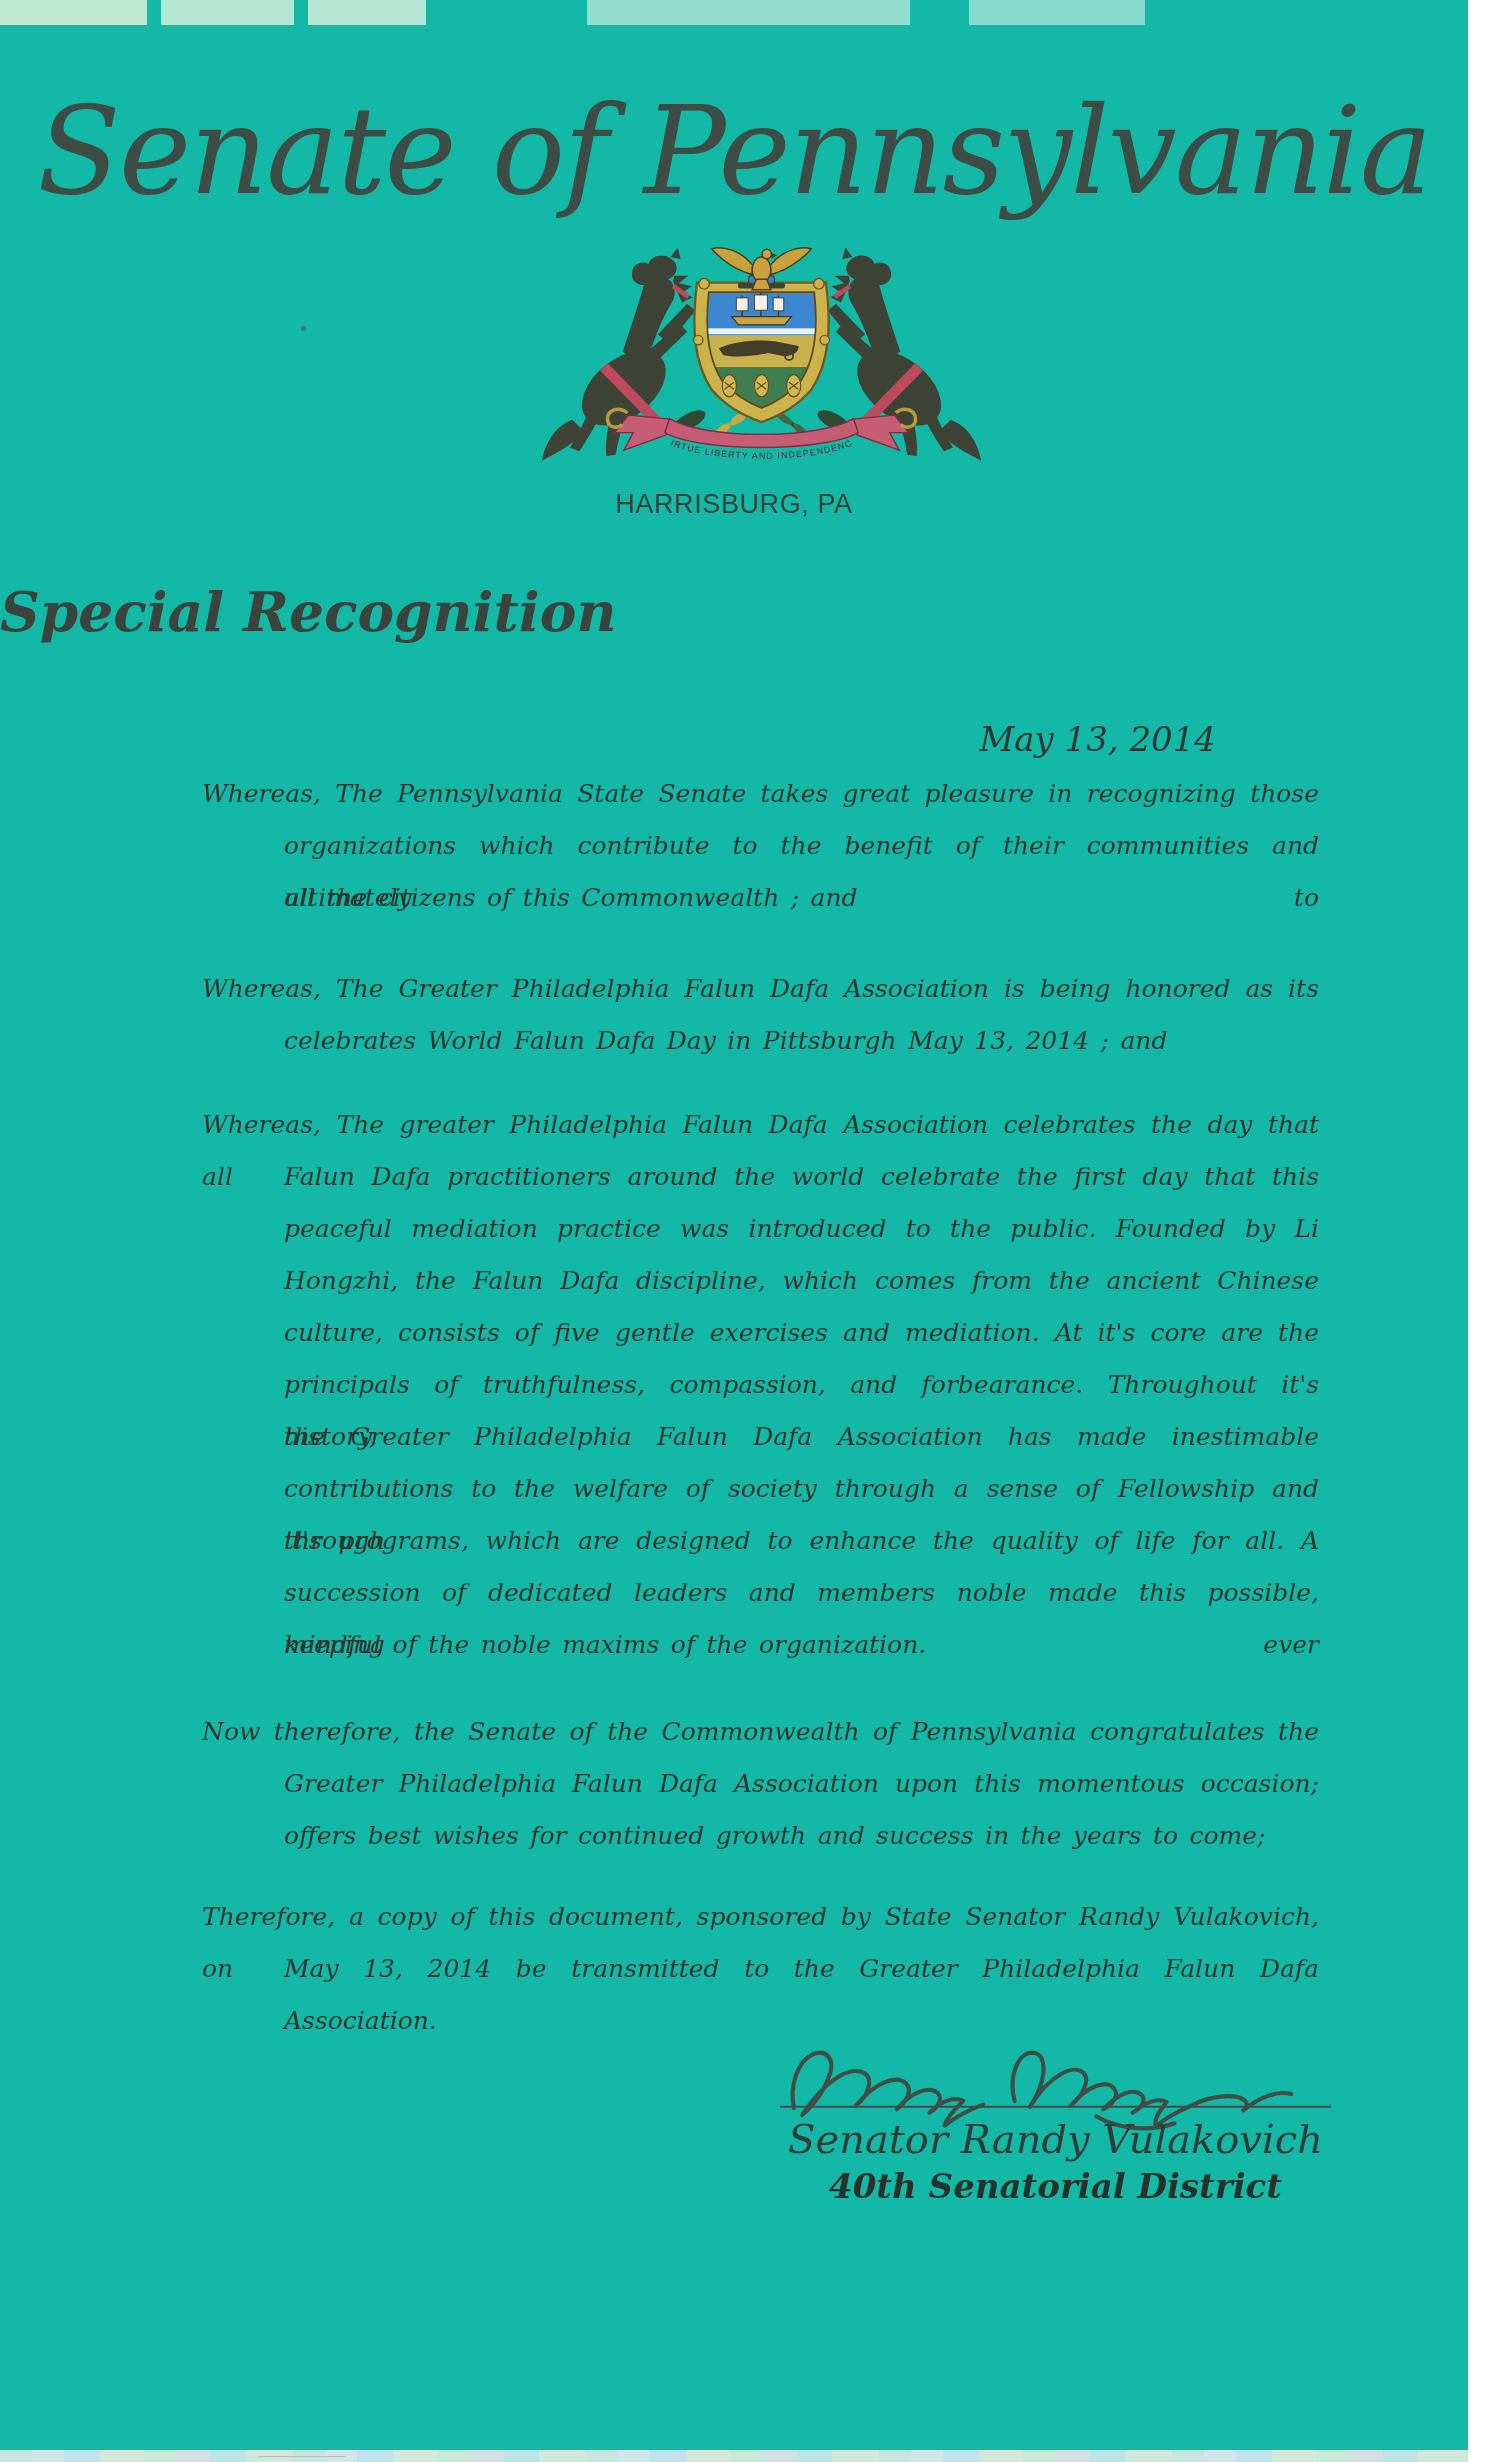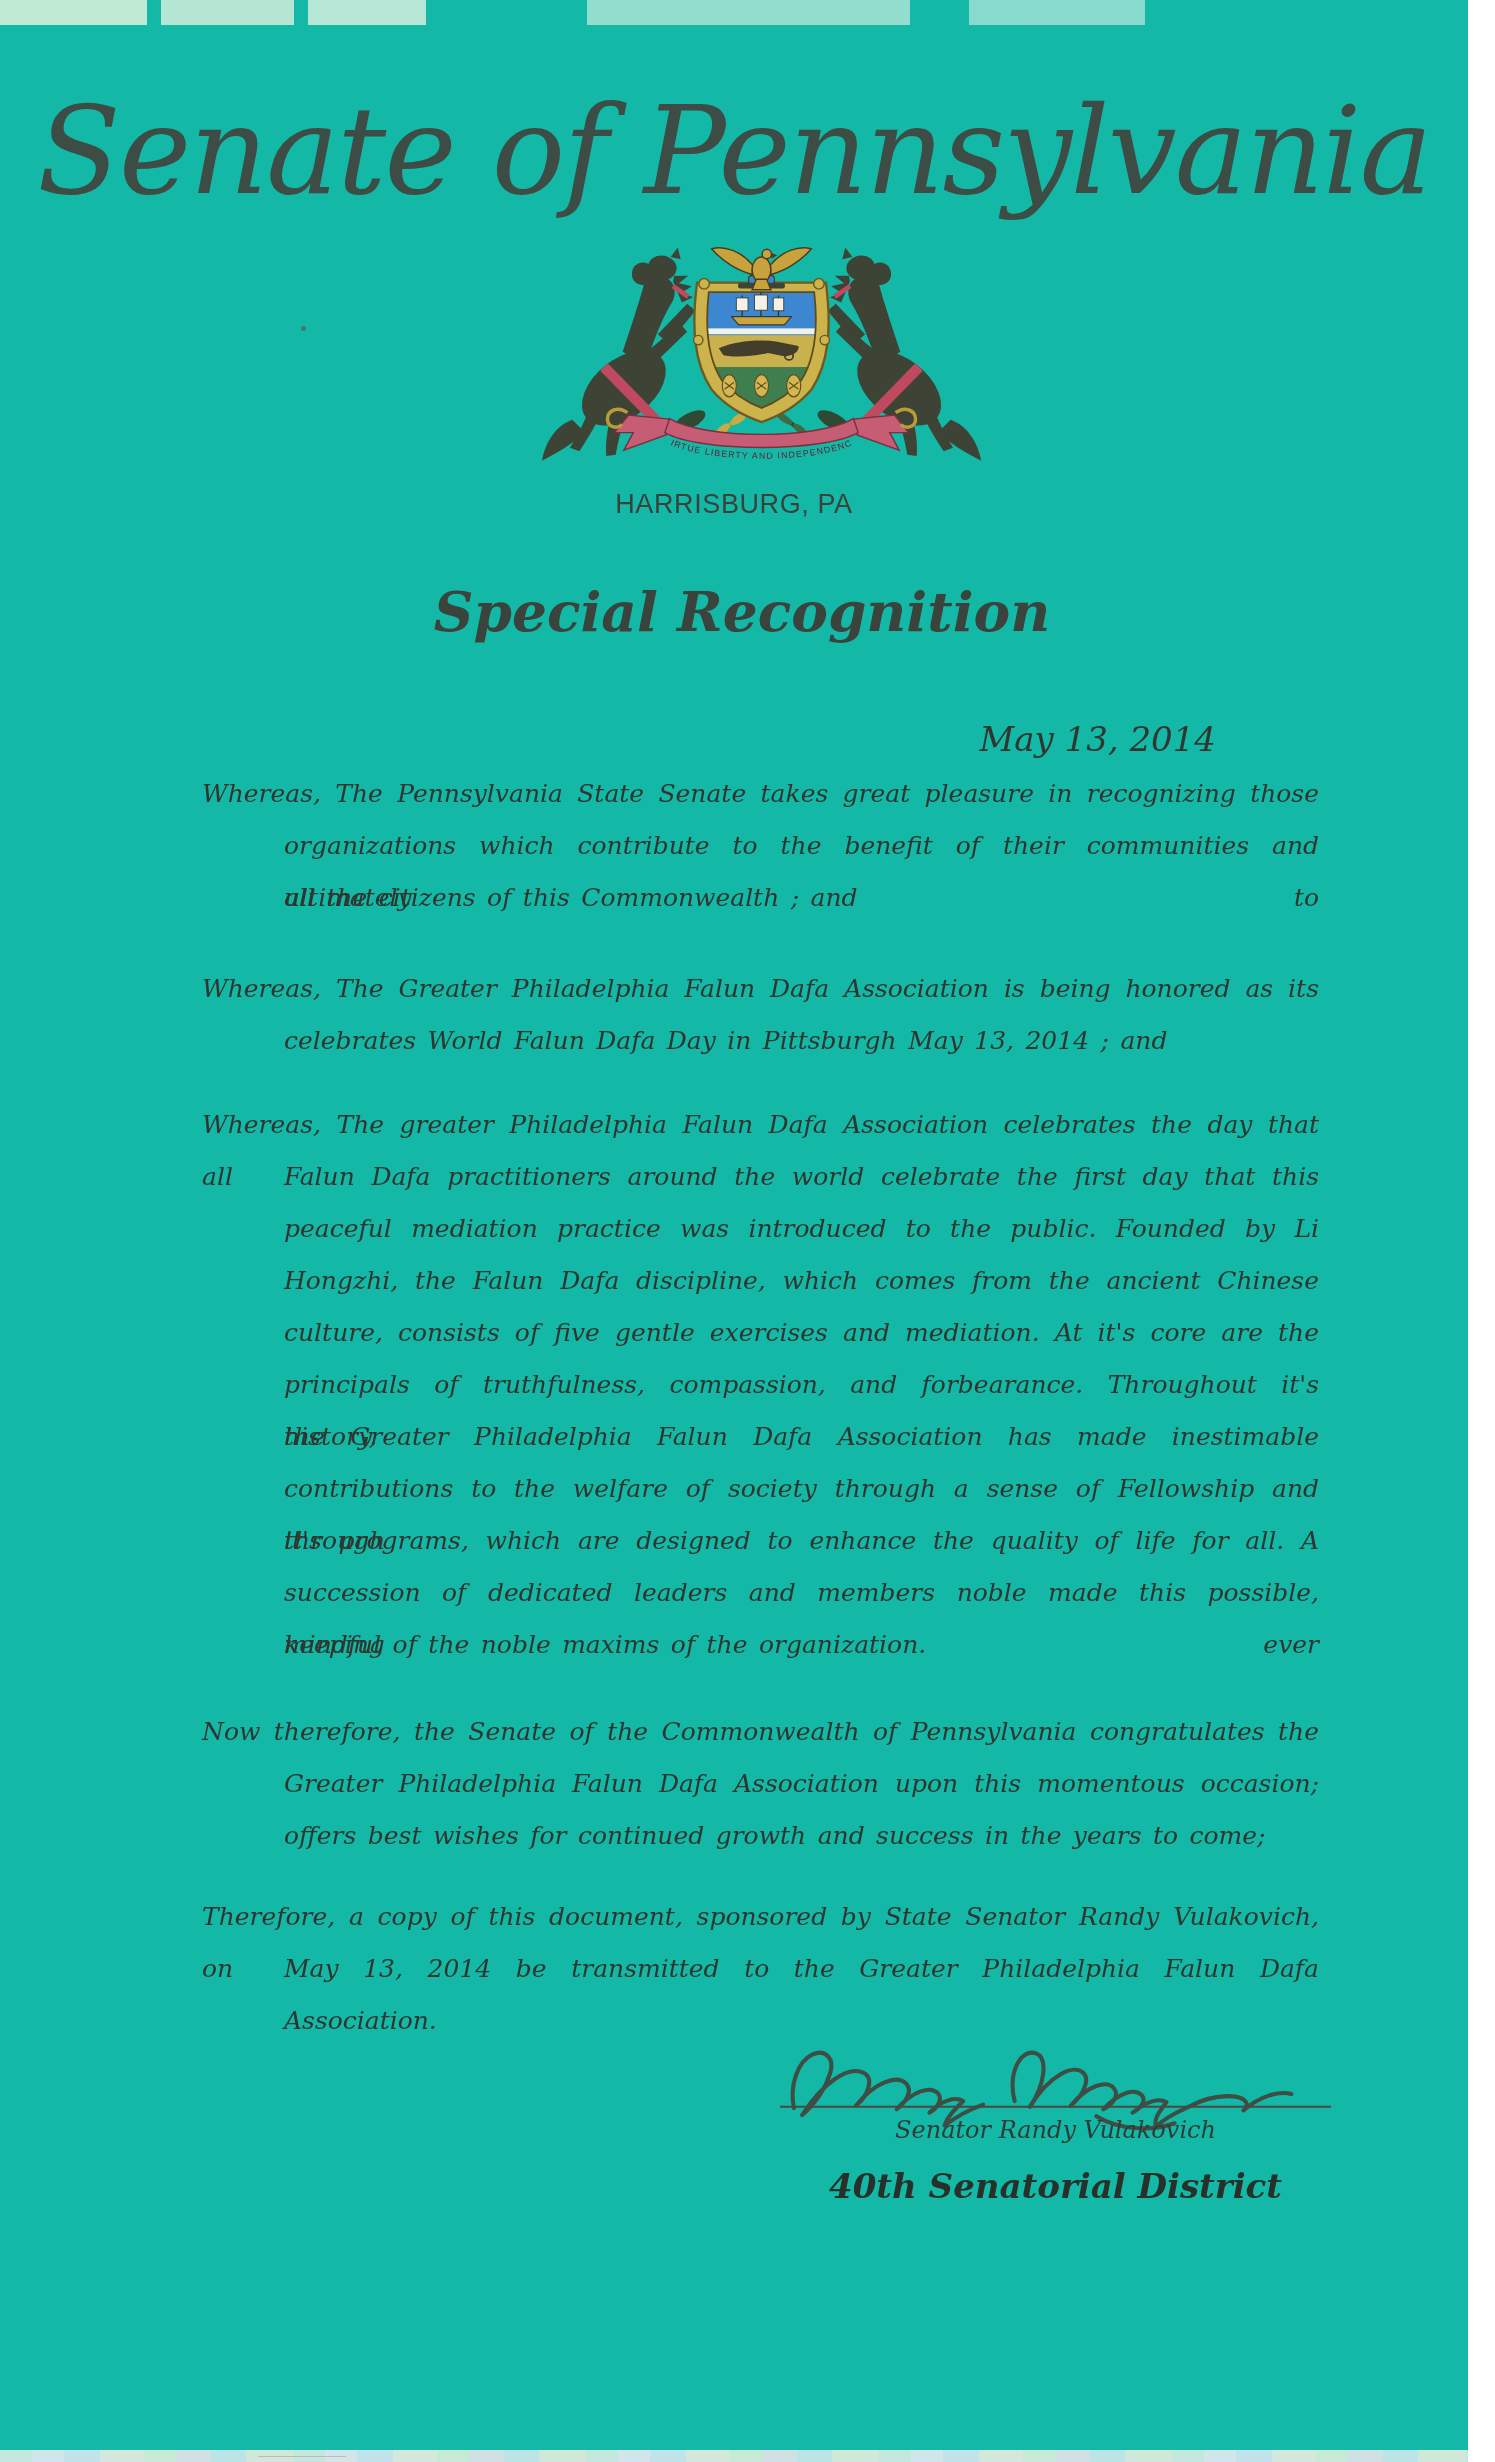--- a/index.html
+++ b/index.html
@@ -22,37 +22,37 @@
   .scan-dot{position:absolute;left:301px;top:326px;width:5.3px;height:5.3px;border-radius:50%;
     background:#5a5f58;opacity:.75;}
   
   .header-title{position:absolute;top:75px;left:0;width:100%;margin:0;text-align:center;
     font-style:italic;font-weight:normal;font-size:122px;line-height:1.25;
     color:#3d4c44;letter-spacing:-1.8px;}
   .crest{position:absolute;left:536px;top:246px;width:451px;height:235px;}
   .location{position:absolute;top:489px;left:0;width:100%;text-align:center;
     font-family:"Liberation Sans", sans-serif;font-weight:normal;font-size:27px;
     letter-spacing:0.6px;color:#3a423c;}
-  .doc-title{position:absolute;top:579px;left:8px;width:100%;text-align:center;
+  .doc-title{position:absolute;top:579px;left:0;width:100%;
     font-style:italic;font-weight:bold;font-size:55px;color:#3a433c;}
   .date-line{position:absolute;top:719px;right:252px;
     font-style:italic;font-size:34px;color:#303731;text-align:center;}
   
   .doc-body{position:absolute;left:202px;top:768px;width:1117px;color:#2f3630;}
   .para{margin:0;}
   .para .line{font-style:italic;font-size:25px;line-height:52px;height:52px;
     text-align:justify;word-spacing:3.5px;white-space:normal;overflow:visible;}
   .para .line.jl{text-align-last:justify;}
   .para .line.indent{padding-left:82px;}
   .para-1{margin-bottom:39px;} .para-2{margin-bottom:32px;}
   .para-3{margin-bottom:35px;} .para-4{margin-bottom:29px;}
   
   .sig-scrawl{position:absolute;left:768px;top:2031px;width:575px;height:108px;}
   .sig-name{position:absolute;left:768px;top:2116px;width:575px;text-align:center;
-    font-style:italic;font-size:24px;color:#2f3d37;}
+    font-style:italic;font-size:40px;color:#2f3d37;}
   .sig-district{position:absolute;left:768px;top:2166px;width:575px;text-align:center;
     font-style:italic;font-weight:bold;font-size:34px;color:#27312a;}
 </style>
 </head>
 <body>
 
 <div class="page">
 
   <div class="artifact-top"></div>
 

